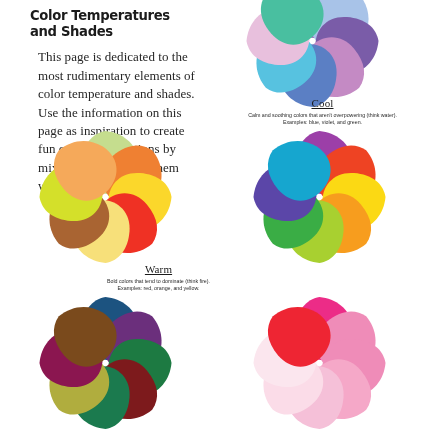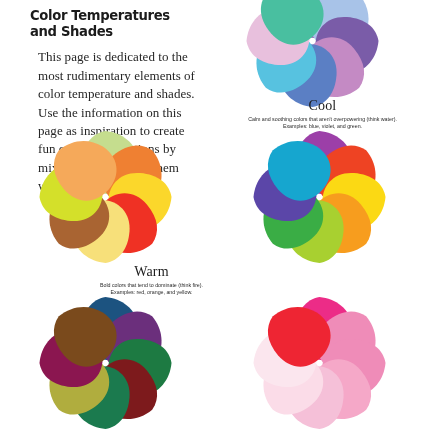--- a/index.html
+++ b/index.html
@@ -68,37 +68,38 @@
   #cell-deep    { left:   8px; top: 288px;  width: 195px; height: 150px; }
   #cell-pale    { left: 222px; top: 288px;  width: 195px; height: 150px; }
 
   
   .caption {
     text-align: center;
     width: 215px;
   }
   .caption-title {
     font-family: "Liberation Serif", serif;
-    font-size: 14px;
+    font-size: 11px;
     color: #1b1b1b;
     line-height: 1.25;
     margin: 0 0 1px 0;
     letter-spacing: 0.15px;
+    text-decoration: underline;
   }
   .caption-line {
     font-family: "Liberation Sans", sans-serif;
     font-size: 5.3px;
     color: #2a2a2a;
     line-height: 1.42;
     margin: 0;
     letter-spacing: -0.02px;
   }
 
   #caption-cool   { position: absolute; left: 215px; top: 97px; }
-  #caption-warm   { position: absolute; left: 0px;   top: 263px; padding-left: 44px; }
+  #caption-warm   { position: absolute; left: 7px;   top: 263px; padding-left: 44px; }
   #caption-bright { position: absolute; left: 215px; top: 263px; }
 </style>
 </head>
 <body>
 
 <div id="page">
 
   <div id="header-block">
     <h1 class="page-title">Color Temperatures
 and Shades</h1>

